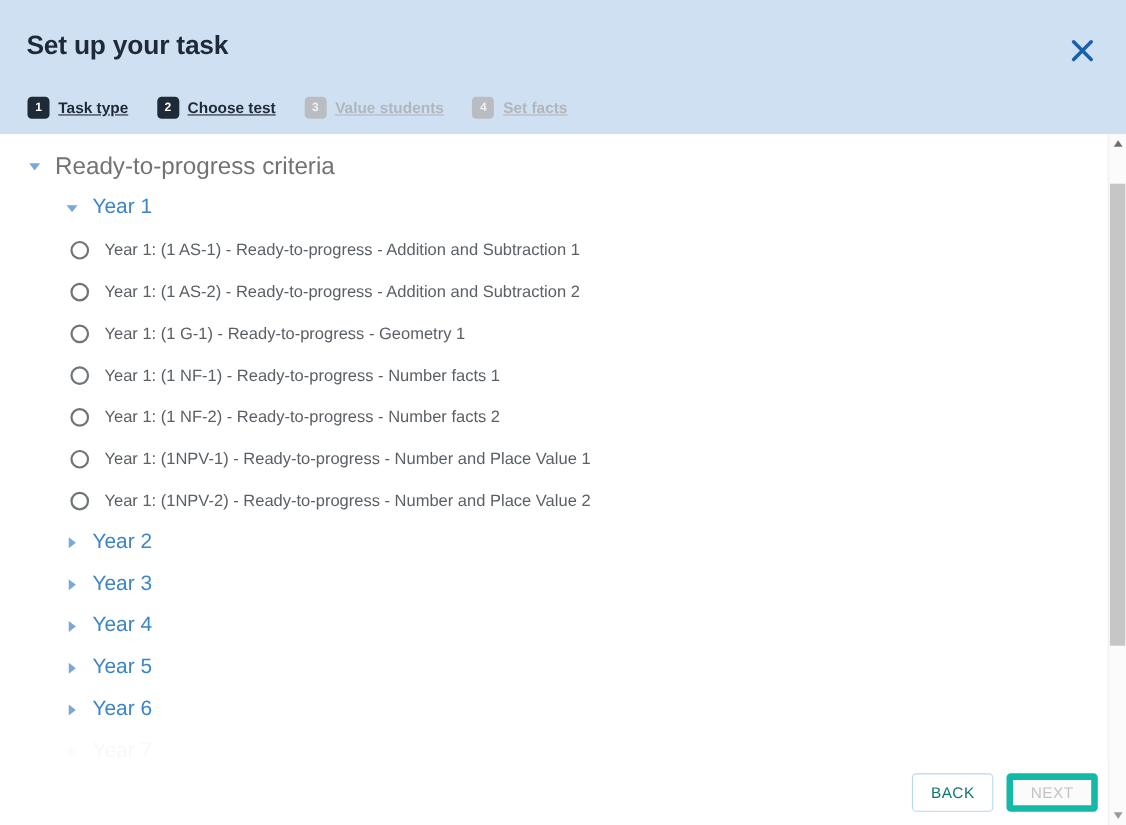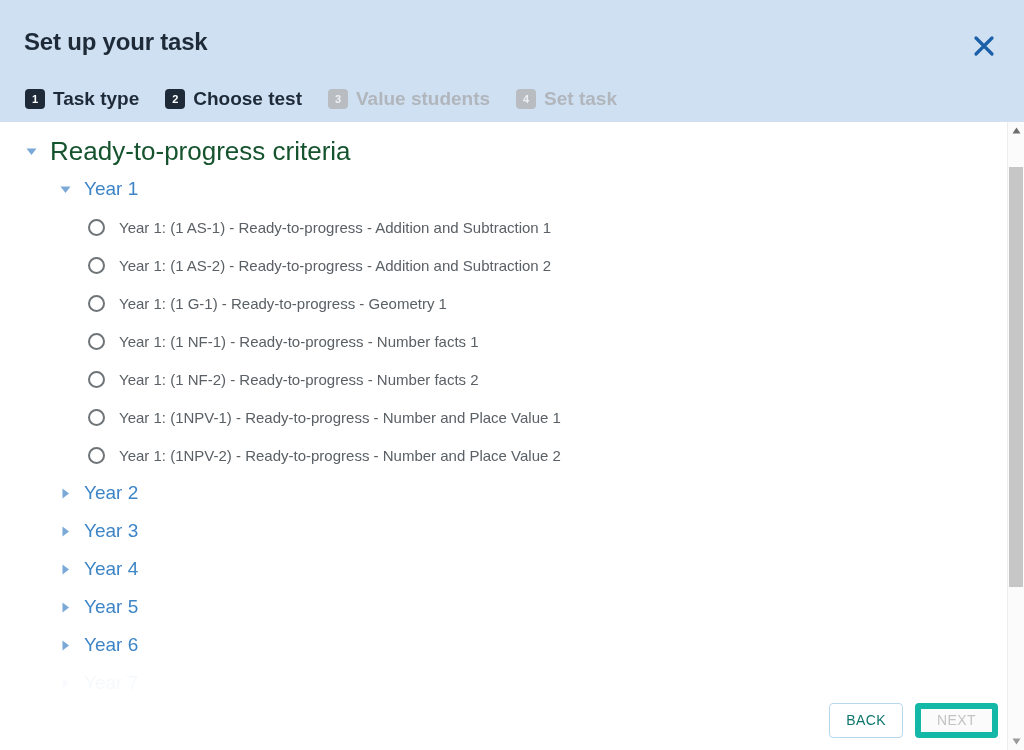--- a/index.html
+++ b/index.html
@@ -78,24 +78,25 @@
     font-size: 11px;
     font-weight: bold;
     display: flex;
     align-items: center;
     justify-content: center;
     margin-right: 8px;
     flex: none;
   }
 
   .step-label {
-    font-size: 19px;
+    font-size: 14px;
     font-weight: bold;
     color: #1e2a38;
     white-space: nowrap;
+    text-decoration: underline;
   }
 
   .step.disabled { cursor: default; }
   .step.disabled .step-num { background: #b9bdc2; color: #eef1f4; }
   .step.disabled .step-label { color: #b1b6bc; font-weight: bold; }
 
   
   .body-scroll {
     position: absolute;
     top: 122px;
@@ -126,35 +127,35 @@
     align-items: center;
     justify-content: center;
     margin-right: 12px;
   }
   .tri svg { display: block; }
 
   .node-l1 { padding-left: 24px; }
   .node-l2 { padding-left: 58px; }
 
   .node-label-l1 {
-    font-size: 26px;
-    color: #14532d;
+    font-size: 22px;
+    color: #737373;
     font-weight: normal;
   }
   .node-label-l2 {
     font-size: 19px;
     color: #3d85c6;
     font-weight: normal;
   }
 
   .leaf-row {
     display: flex;
     align-items: center;
     height: 38px;
-    padding-left: 88px;
+    padding-left: 64px;
     cursor: pointer;
   }
 
   .radio {
     width: 17px;
     height: 17px;
     border: 2px solid #6e7478;
     border-radius: 50%;
     flex: none;
     margin-right: 14px;
@@ -276,21 +277,21 @@
       <div class="step">
         <div class="step-num">2</div>
         <div class="step-label">Choose test</div>
       </div>
       <div class="step disabled">
         <div class="step-num">3</div>
         <div class="step-label">Value students</div>
       </div>
       <div class="step disabled">
         <div class="step-num">4</div>
-        <div class="step-label">Set task</div>
+        <div class="step-label">Set facts</div>
       </div>
     </div>
   </div>
 
   <div class="body-scroll">
     <div class="tree">
 
       <div class="tree-row node-l1">
         <span class="tri">
           <svg width="13" height="13" viewBox="0 0 13 13">

